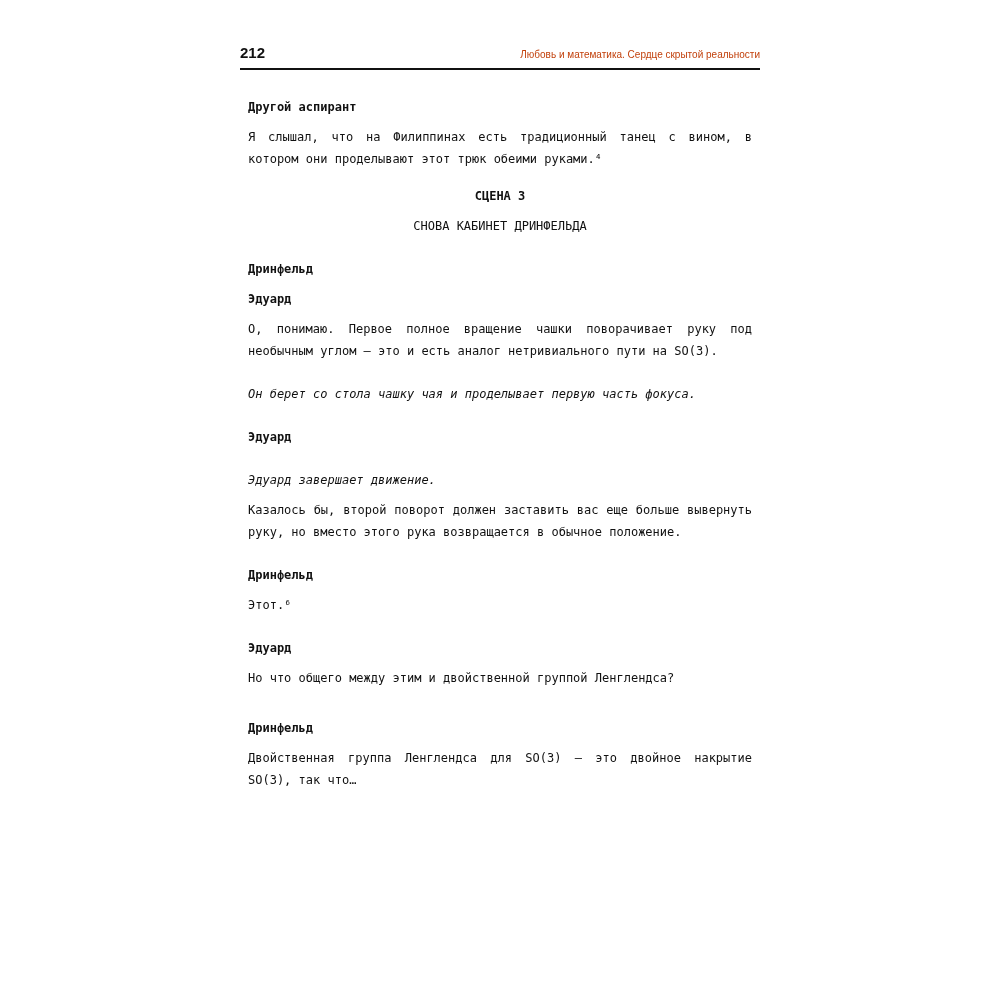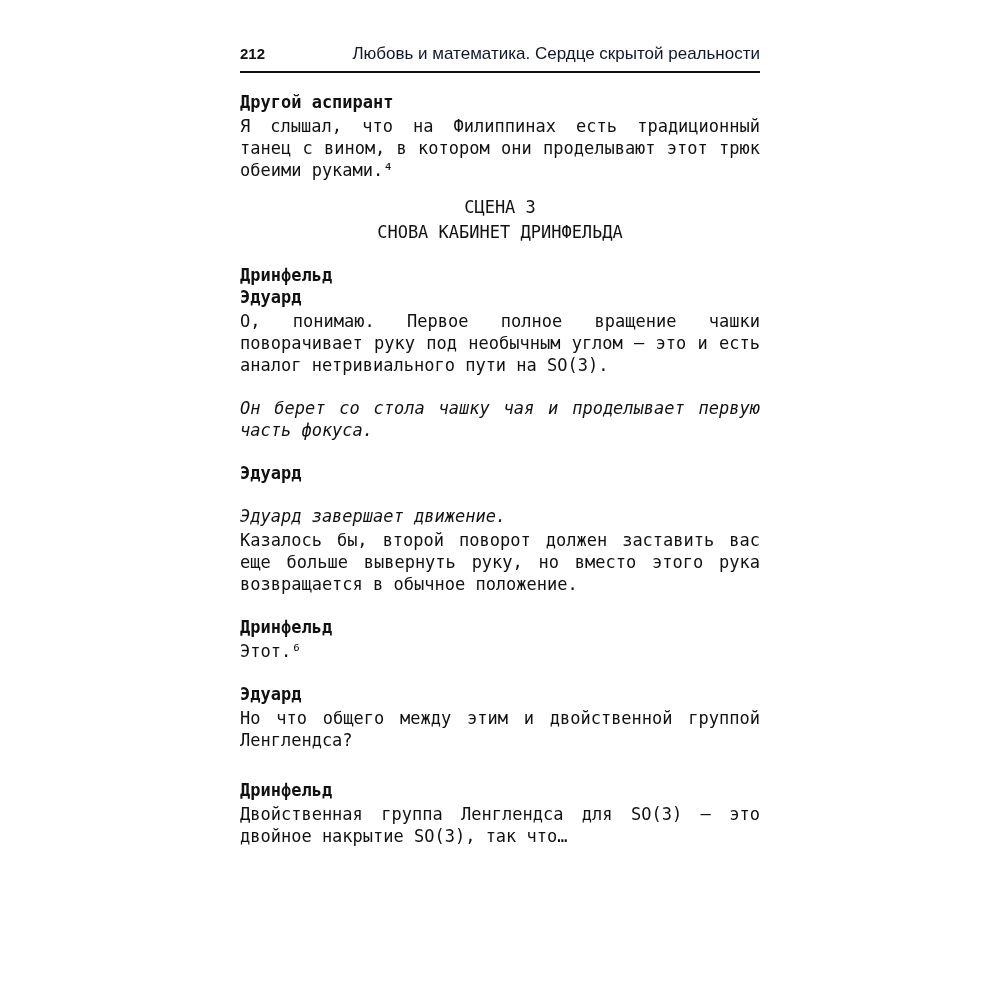--- a/index.html
+++ b/index.html
@@ -27,30 +27,30 @@
     align-items: baseline;
     border-bottom: 2px solid #111111;
     padding-bottom: 7px;
     font-family: "Liberation Sans", sans-serif;
   }
   .page-number {
     font-weight: bold;
     font-size: 15px;
   }
   .running-title {
-    font-size: 17px;
-    color: #0f172a;
+    font-size: 10px;
+    color: #c2410c;
   }
   
   .content {
     padding-top: 18px;
   }
   .blk {
-    margin: 0;
-    font-size: 17px;
+    margin: 8px;
+    font-size: 12px;
     line-height: 22px;
     text-align: justify;
   }
   .character {
     font-weight: bold;
     text-align: left;
   }
   .dialogue {
     margin-top: 2px;
   }
@@ -58,21 +58,21 @@
     font-style: italic;
   }
   .scene-center {
     text-align: center;
   }
   .scene-loc {
     text-align: center;
     margin-top: 3px;
   }
   .sp   { margin-top: 21px; }
-  .sp-md{ margin-top: 15px; }
+  .sp-md{ margin-top: 15px; font-weight: bold; }
   .sp-lg{ margin-top: 28px; }
 </style>
 </head>
 <body>
 
 <div class="page">
 
   <div class="header">
     <span class="page-number">212</span>
     <span class="running-title">Любовь и математика. Сердце скрытой реальности</span>

